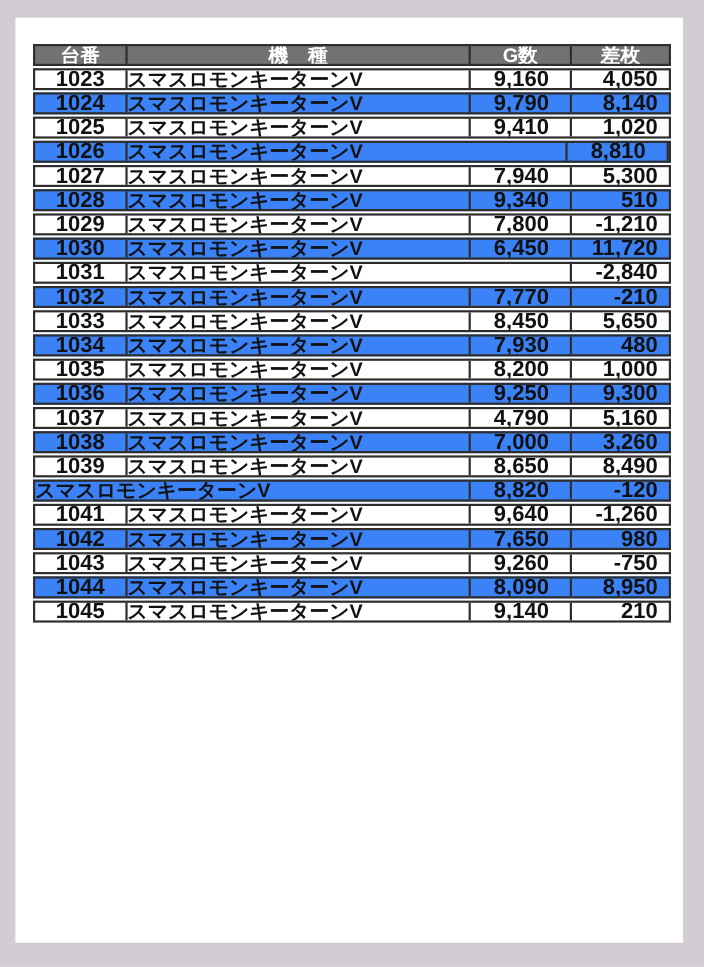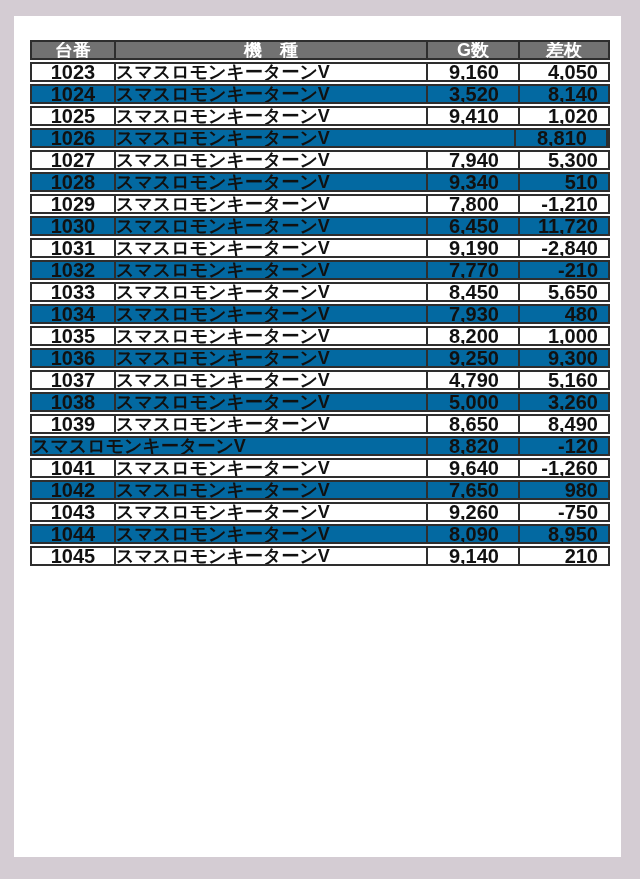--- a/index.html
+++ b/index.html
@@ -25,21 +25,21 @@
     gap: 2px;
   }
   .row {
     display: flex;
     align-items: stretch;
     height: 20px;
     box-sizing: border-box;
     border: 2px solid #2e2e2e;
     background: #ffffff;
   }
-  .row.alt { background: #0369a1; }
+  .row.alt { background: #3b82f6; }
   .row.header { background: #727272; }
   .cell {
     display: flex;
     align-items: center;
     box-sizing: border-box;
     color: #111111;
     overflow: hidden;
     white-space: nowrap;
   }
   .c-no {
@@ -93,21 +93,21 @@
 
   <div class="row">
         <div class="cell c-no">1023</div>
         <div class="cell c-model">スマスロモンキーターンV</div>
         <div class="cell c-games">9,160</div>
         <div class="cell c-diff">4,050</div>
       </div>
       <div class="row alt">
         <div class="cell c-no">1024</div>
         <div class="cell c-model">スマスロモンキーターンV</div>
-        <div class="cell c-games">3,520</div>
+        <div class="cell c-games">9,790</div>
         <div class="cell c-diff">8,140</div>
       </div>
       <div class="row">
         <div class="cell c-no">1025</div>
         <div class="cell c-model">スマスロモンキーターンV</div>
         <div class="cell c-games">9,410</div>
         <div class="cell c-diff">1,020</div>
       </div>
       <div class="row alt">
         <div class="cell c-no">1026</div>
@@ -134,21 +134,20 @@
       </div>
       <div class="row alt">
         <div class="cell c-no">1030</div>
         <div class="cell c-model">スマスロモンキーターンV</div>
         <div class="cell c-games">6,450</div>
         <div class="cell c-diff">11,720</div>
       </div>
       <div class="row">
         <div class="cell c-no">1031</div>
         <div class="cell c-model">スマスロモンキーターンV</div>
-        <div class="cell c-games">9,190</div>
         <div class="cell c-diff">-2,840</div>
       </div>
       <div class="row alt">
         <div class="cell c-no">1032</div>
         <div class="cell c-model">スマスロモンキーターンV</div>
         <div class="cell c-games">7,770</div>
         <div class="cell c-diff">-210</div>
       </div>
       <div class="row">
         <div class="cell c-no">1033</div>
@@ -176,21 +175,21 @@
       </div>
       <div class="row">
         <div class="cell c-no">1037</div>
         <div class="cell c-model">スマスロモンキーターンV</div>
         <div class="cell c-games">4,790</div>
         <div class="cell c-diff">5,160</div>
       </div>
       <div class="row alt">
         <div class="cell c-no">1038</div>
         <div class="cell c-model">スマスロモンキーターンV</div>
-        <div class="cell c-games">5,000</div>
+        <div class="cell c-games">7,000</div>
         <div class="cell c-diff">3,260</div>
       </div>
       <div class="row">
         <div class="cell c-no">1039</div>
         <div class="cell c-model">スマスロモンキーターンV</div>
         <div class="cell c-games">8,650</div>
         <div class="cell c-diff">8,490</div>
       </div>
       <div class="row alt">
         <div class="cell c-model">スマスロモンキーターンV</div>

